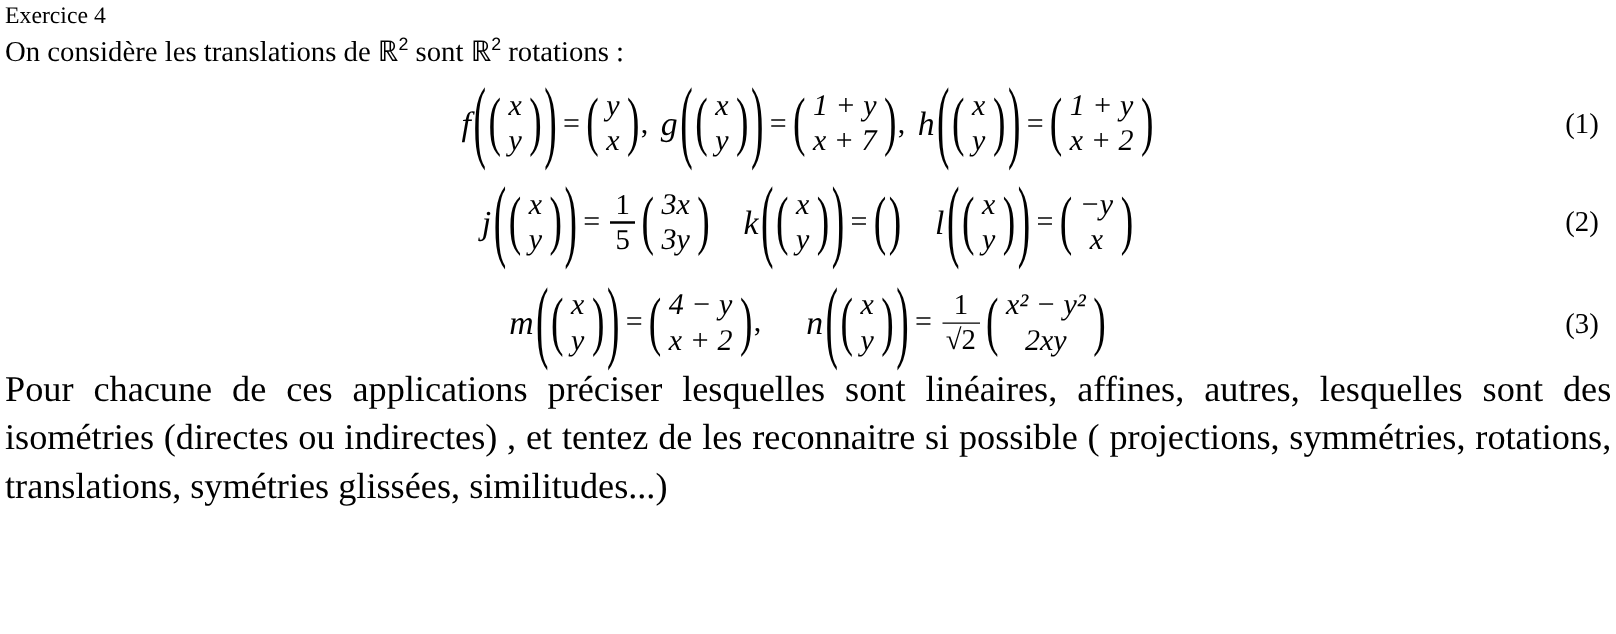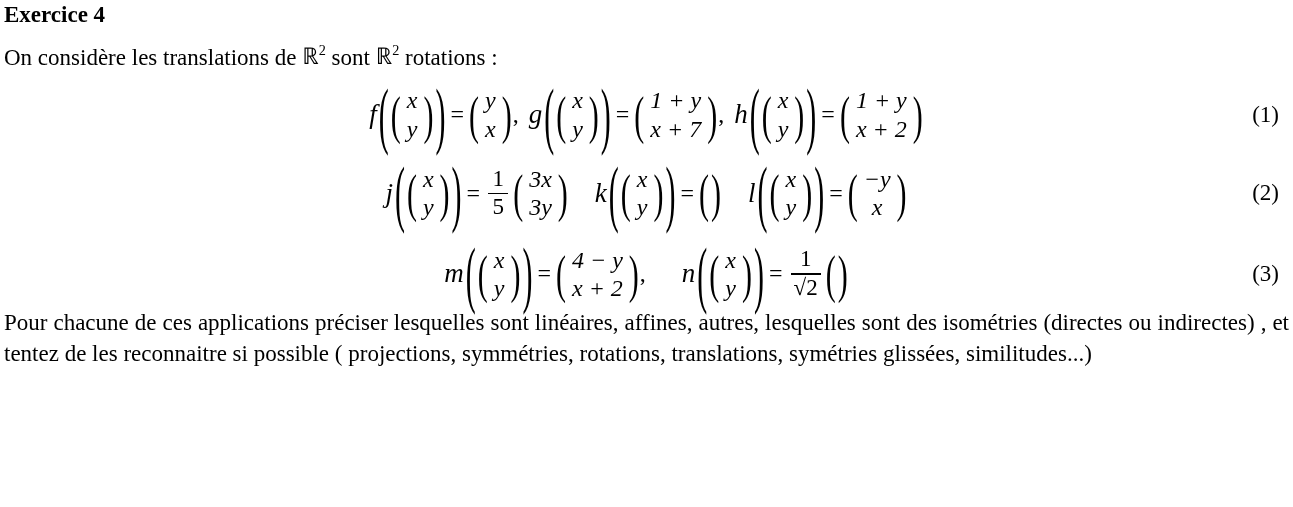--- a/index.html
+++ b/index.html
@@ -15,24 +15,24 @@
     overflow: hidden;
   }
   .page {
     position: relative;
     width: 1293px;
     height: 507px;
     padding: 0;
     box-sizing: border-box;
   }
   .ex-title {
-    font-weight: bold;
-    font-size: 23px;
+    font-weight: normal;
+    font-size: 19px;
     line-height: 1.12;
-    margin: 2px 0 14px 4px;
+    margin: 2px 0 4px 4px;
   }
   .intro {
     font-size: 23px;
     line-height: 1.3;
     margin: 4px 0 0 4px;
   }
   .eq-block {
     position: relative;
     margin-top: 10px;
   }
@@ -128,24 +128,24 @@
     height: 1.4px;
     background: #000;
     margin: 1px 0;
   }
   sup.exp {
     font-size: 0.62em;
     vertical-align: super;
     font-style: italic;
   }
   .blackboard {
-    font-family: Liberation Serif, serif;
+    font-family: Liberation Sans, sans-serif;
   }
   .closing {
-    font-size: 23px;
+    font-size: 29px;
     line-height: 1.32;
     text-align: justify;
     margin: 6px 4px 0 4px;
     font-family: Liberation Serif, serif;
   }
   .closing p { margin: 0; }
 </style>
 </head>
 <body>
 
@@ -311,20 +311,24 @@
         </span>
         <span class="mid-paren">)</span>
         <span class="big-paren">)</span>
         <span class="eqsign">=</span>
         <span class="frac">
           <span class="num">1</span>
           <span class="bar"></span>
           <span class="den">√2</span>
         </span>
         <span class="mid-paren">(</span>
+        <span class="col mi">
+          <span class="cell">x² − y²</span>
+          <span class="cell">2xy</span>
+        </span>
         <span class="mid-paren">)</span>
 
       </div>
       <span class="tag">(3)</span>
     </div>
 
   </div>
 
   <div class="closing">
     <p>Pour chacune de ces applications préciser lesquelles sont linéaires, affines, autres, lesquelles sont des isométries (directes ou indirectes) , et tentez de les reconnaitre si possible ( projections, symmétries, rotations, translations, symétries glissées, similitudes...)</p>

